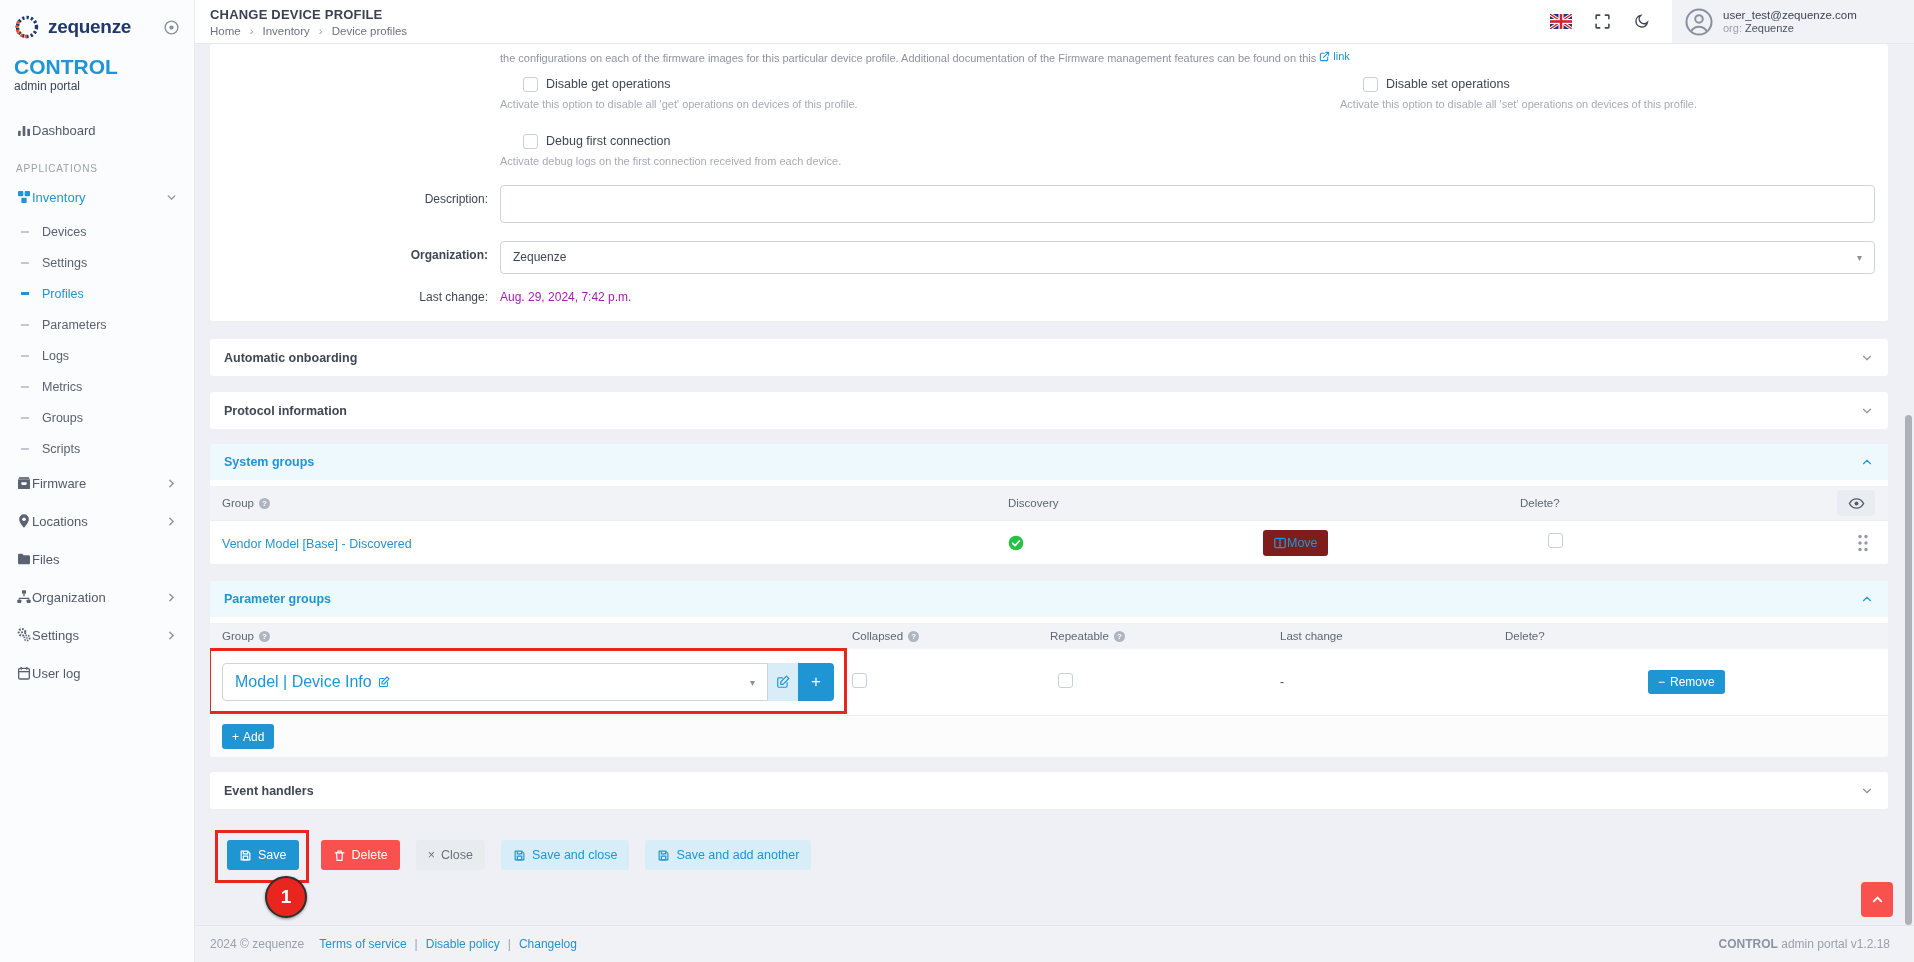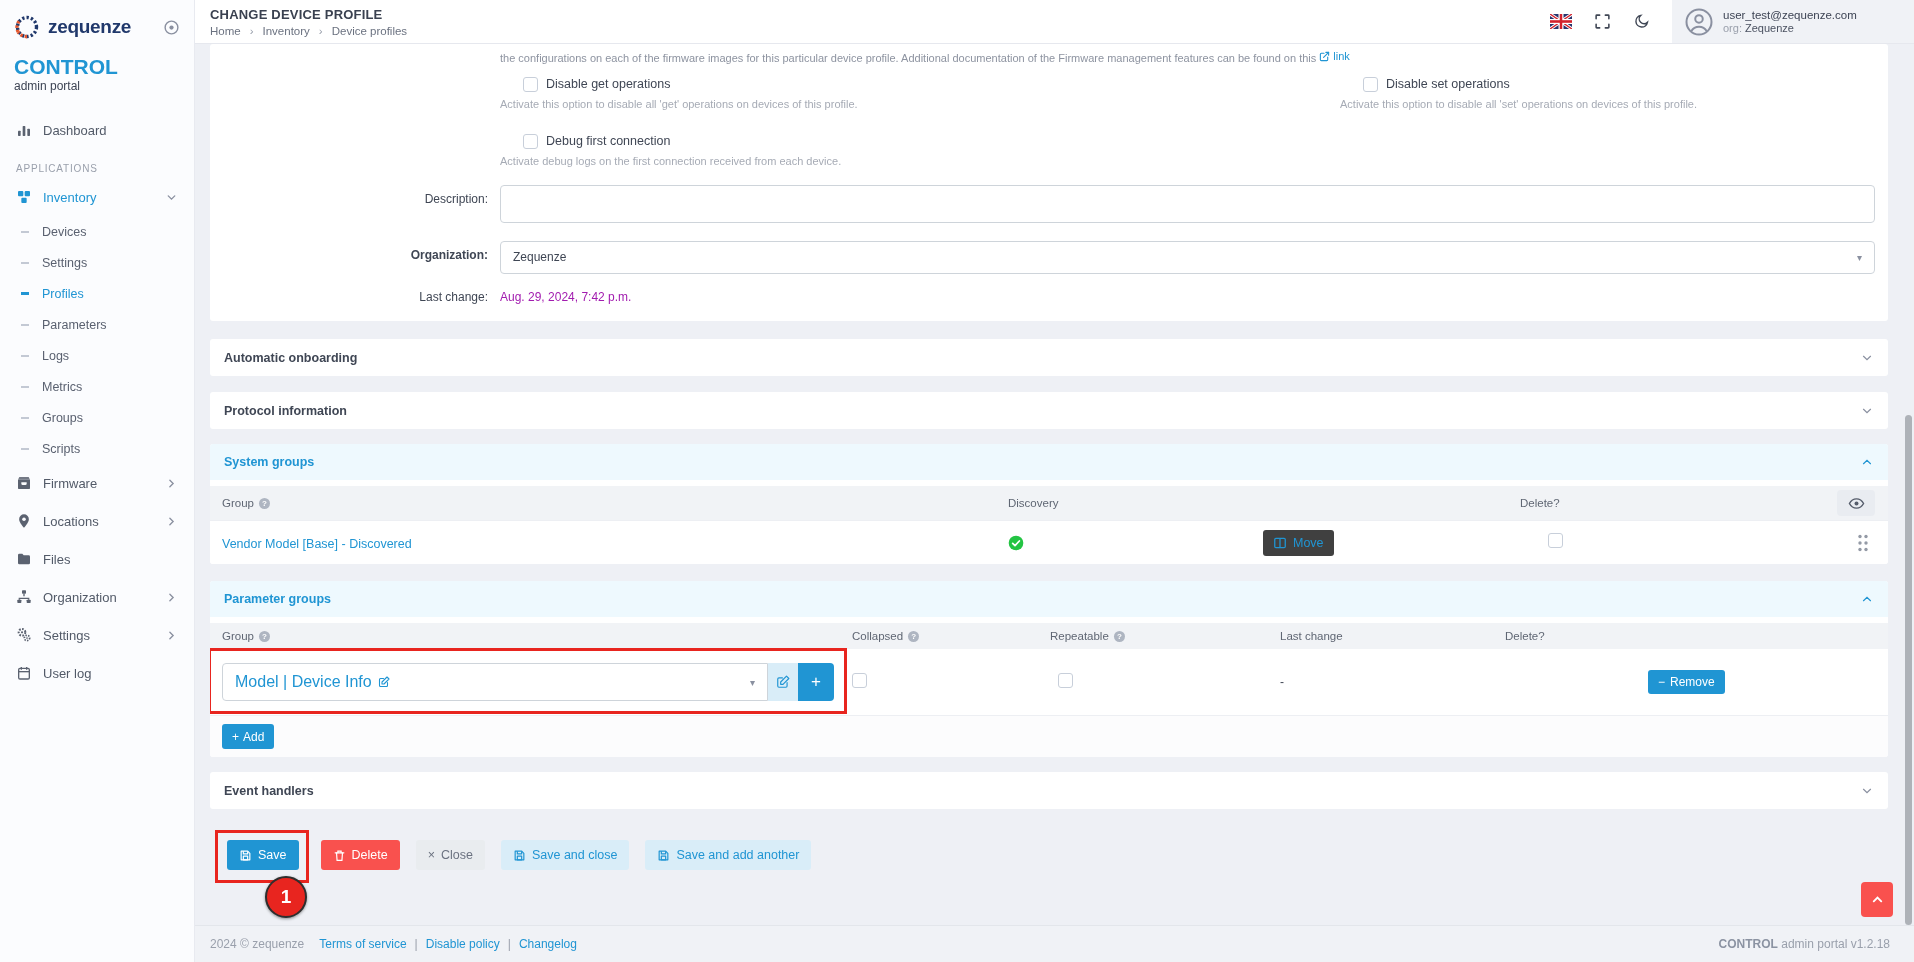--- a/index.html
+++ b/index.html
@@ -10,21 +10,21 @@
   
   .app { display:flex; width:100%; height:100%; }
 
   
   .sidebar { width:195px; background:#fbfcfe; border-right:1px solid #e8eaf0; padding-top:10px; flex-shrink:0; }
   .logo-row { display:flex; align-items:center; gap:8px; padding:0 14px; height:34px; }
   .brand-text { font-size:19px; font-weight:600; color:#20386b; letter-spacing:-0.3px; }
   .collapse-toggle { margin-left:auto; cursor:pointer; }
   .portal-name { padding-left:14px; margin-top:12px; font-size:21px; font-weight:800; color:#2095d3; line-height:1; }
   .portal-sub { padding-left:14px; font-size:12px; color:#3d4454; margin-top:2px; }
-  .nav-item { display:flex; align-items:center; gap:11px; height:38px; padding:0 16px; font-size:13px; color:#525a68; cursor:pointer; }
+  .nav-item { display:flex; align-items:center; gap:0; height:38px; padding:0 16px; font-size:13px; color:#525a68; cursor:pointer; }
   .nav-item .nav-ic { color:#5b6270; }
   .nav-item.first { margin-top:18px; }
   .nav-item.active-parent { color:#2095d3; }
   .nav-item.active-parent .nav-ic { color:#2095d3; }
   .nav-item .chev { margin-left:auto; color:#8a90a0; }
   .apps-label { padding-left:16px; margin-top:14px; margin-bottom:4px; font-size:10px; letter-spacing:0.8px; color:#9aa0ac; }
   .sub-item { display:flex; align-items:center; height:31px; padding-left:21px; font-size:12.5px; color:#5a6170; cursor:pointer; }
   .sub-item .dash { width:8px; height:2px; background:#c3c9d4; margin-right:13px; flex-shrink:0; }
   .sub-item.active { color:#2095d3; }
   .sub-item.active .dash { background:#2095d3; height:3px; }
@@ -82,21 +82,21 @@
   .sec-head .s-chev { margin-left:auto; color:#2095d3; }
   .qicon { display:inline-flex; align-items:center; justify-content:center; width:11px; height:11px; border-radius:50%; background:#aeb5c1; color:#fff; font-size:8px; font-weight:700; margin-left:5px; vertical-align:1px; }
   .thead { background:#f1f3f6; color:#5f6673; font-size:11.5px; }
   .sg-grid { display:grid; grid-template-columns:790px 255px 265px 315px 1fr; align-items:center; }
   .sg-thead { height:34px; margin-top:6px; }
   .sg-row { height:44px; background:#fff; border-top:1px solid #edeff3; }
   .cell-pad { padding-left:12px; }
   .cell-pad8 { padding-left:8px; }
   .link-blue { color:#2095d3; font-size:12.5px; cursor:pointer; }
   .btn-eye { width:38px; height:26px; background:#e9ecf1; border:none; border-radius:4px; display:flex; align-items:center; justify-content:center; color:#555c6b; cursor:pointer; margin-left:2px; }
-  .btn-move { height:26px; background:#404040; border:none; border-radius:3px; color:#2095d3; font-size:12.5px; display:inline-flex; align-items:center; gap:6px; padding:0 10px; cursor:pointer; font-family:inherit; }
+  .btn-move { height:26px; background:#7f1d1d; border:none; border-radius:3px; color:#2095d3; font-size:12.5px; display:inline-flex; align-items:center; padding:0 10px; cursor:pointer; font-family:inherit; }
   .grip { margin-left:22px; }
 
   .pg-grid { display:grid; grid-template-columns:637px 203px 230px 225px 1fr; align-items:center; }
   .pg-thead { height:26px; margin-top:6px; }
   .pg-row { height:66px; background:#fff; }
   .group-cell { position:relative; height:100%; display:flex; align-items:center; padding-left:12px; }
   .group-ctrl { display:flex; height:38px; }
   .gsel { width:546px; border:1px solid #ced4da; border-radius:4px 0 0 4px; background:#fff; display:flex; align-items:center; padding:0 12px; cursor:pointer; }
   .gsel .gtxt { color:#2095d3; font-size:16px; display:inline-flex; align-items:center; gap:6px; }
   .gsel .caret { margin-left:auto; color:#8a90a0; font-size:10px; }

